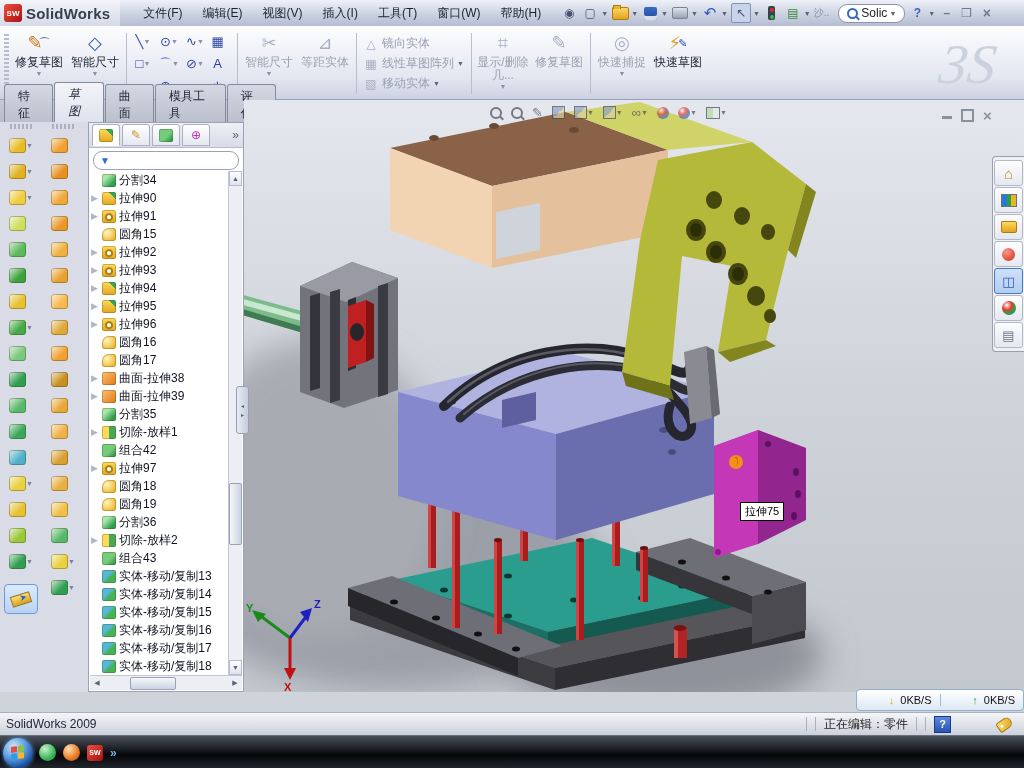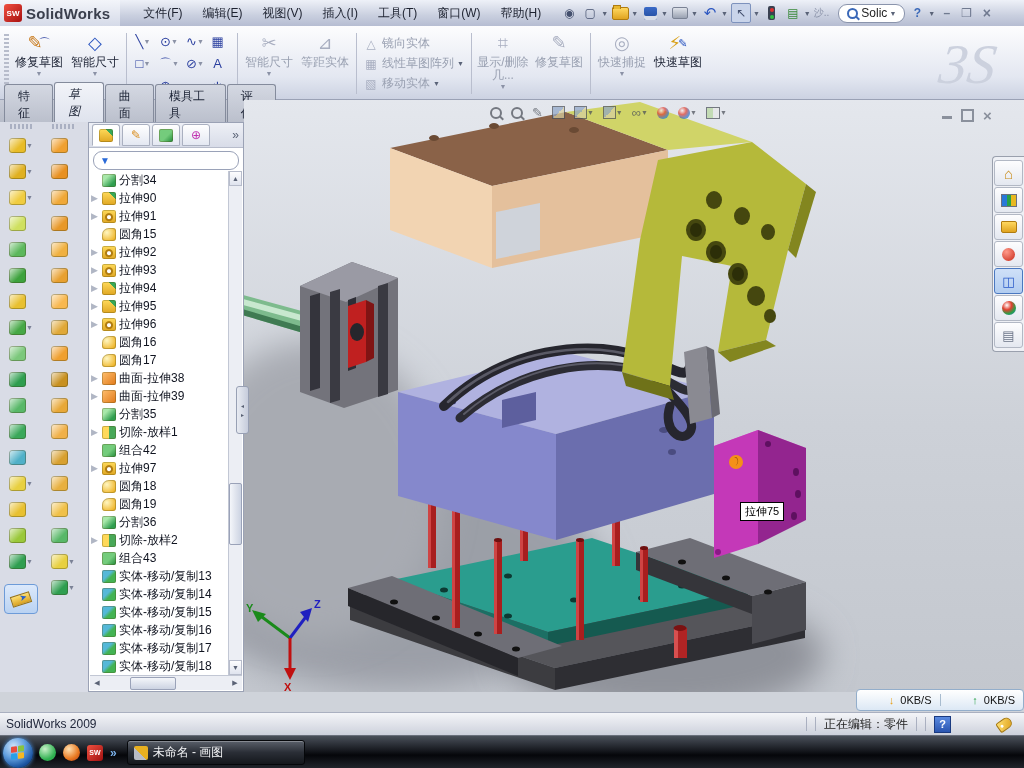--- a/index.html
+++ b/index.html
@@ -1072,19 +1072,15 @@
           <i style="background:#28a0e8"></i>
           <i style="background:#f8b820"></i>
       </span>
     </div>
     <div class="ql">
       <span class="qlic" style="background:radial-gradient(circle at 35% 30%,#c8f0c8,#2fb050 65%);"></span>
       <span class="qlic" style="background:radial-gradient(circle at 35% 30%,#ffe0b0,#e87820 60%,#b03818);"></span>
       <span class="qlsw">SW</span>
       <span class="chev">»</span>
     </div>
-    <div class="taskbtn">
-      <span class="paint"></span>
-      <span class="lbl">未命名 - 画图</span>
-    </div>
   </div>
 
 </div>
 
 </body></html>

